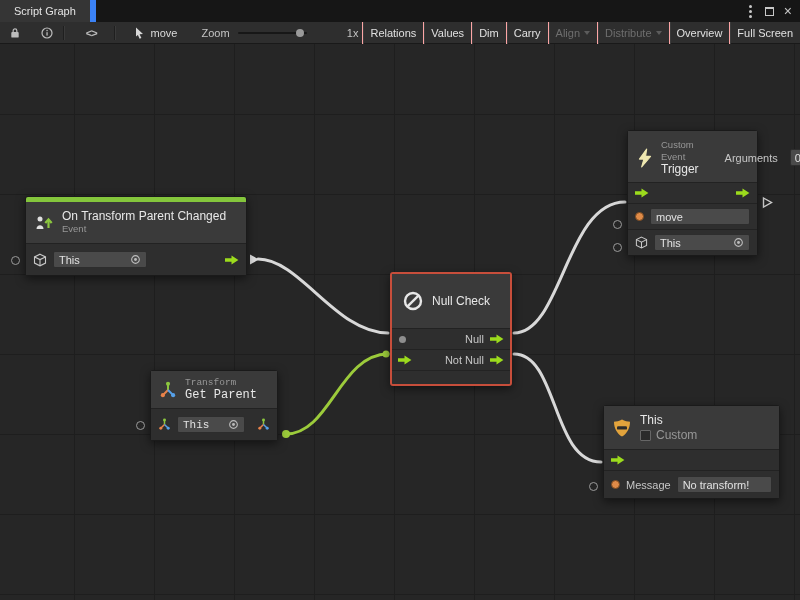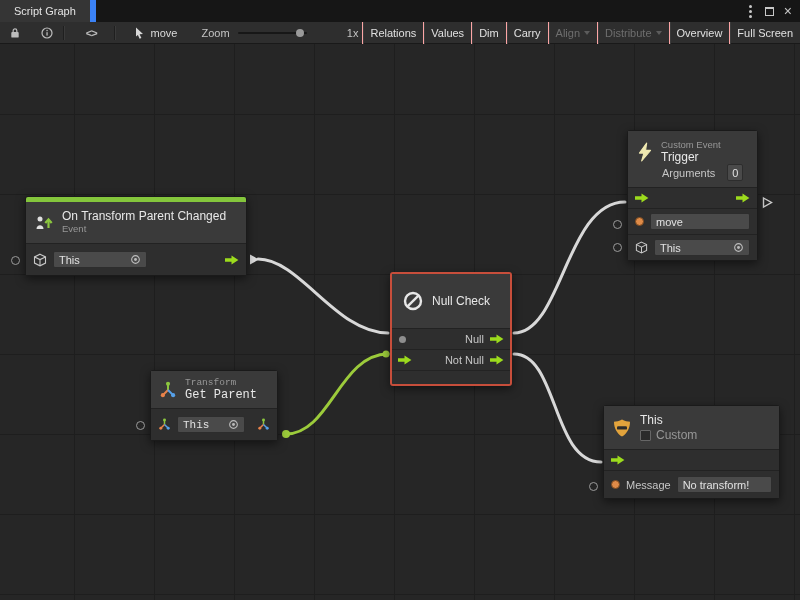--- a/index.html
+++ b/index.html
@@ -69,21 +69,21 @@
   .plabel { color:#C6C6C6; }
   .footer { height:14px; background:#2e2e2e; border-top:1px solid #232323; border-radius:0 0 2px 2px; }
 
   #node-event     { left:25px;  top:152px; width:222px; }
   #node-nullcheck { left:390px; top:228px; width:122px; border:2px solid #C74E3B; }
   #node-nullcheck .nhdr { padding:16px 10px; }
   #node-nullcheck .nrow { height:21px; padding:0 6px; }
   #node-getparent { left:150px; top:326px; width:128px;font-family:Liberation Mono, monospace; }
   #node-getparent .nhdr { padding:6px 8px; }
   #node-trigger   { left:627px; top:86px;  width:131px; }
-  #node-trigger .nhdr { flex-direction:column; align-items:stretch; gap:0; padding:8px 8px 6px; }
+  #node-trigger .nhdr { align-items:stretch; gap:0; padding:8px 8px 6px; }
   #node-trigger .hline { display:flex; align-items:center; gap:7px; }
   #node-trigger .argrow { display:flex; align-items:center; gap:12px; margin-top:0; padding-left:26px; }
   #node-trigger .argfield { width:16px; justify-content:center; padding:0 2px; }
   #node-throw     { left:603px; top:361px; width:177px; }
   .tri-out { position:absolute; width:13px; height:13px; }
 
   .icon20 { width:20px; height:18px; flex:none; }
   .icon22 { width:22px; height:22px; flex:none; }
   .minicon { width:14px; height:14px; flex:none; }
 </style>

